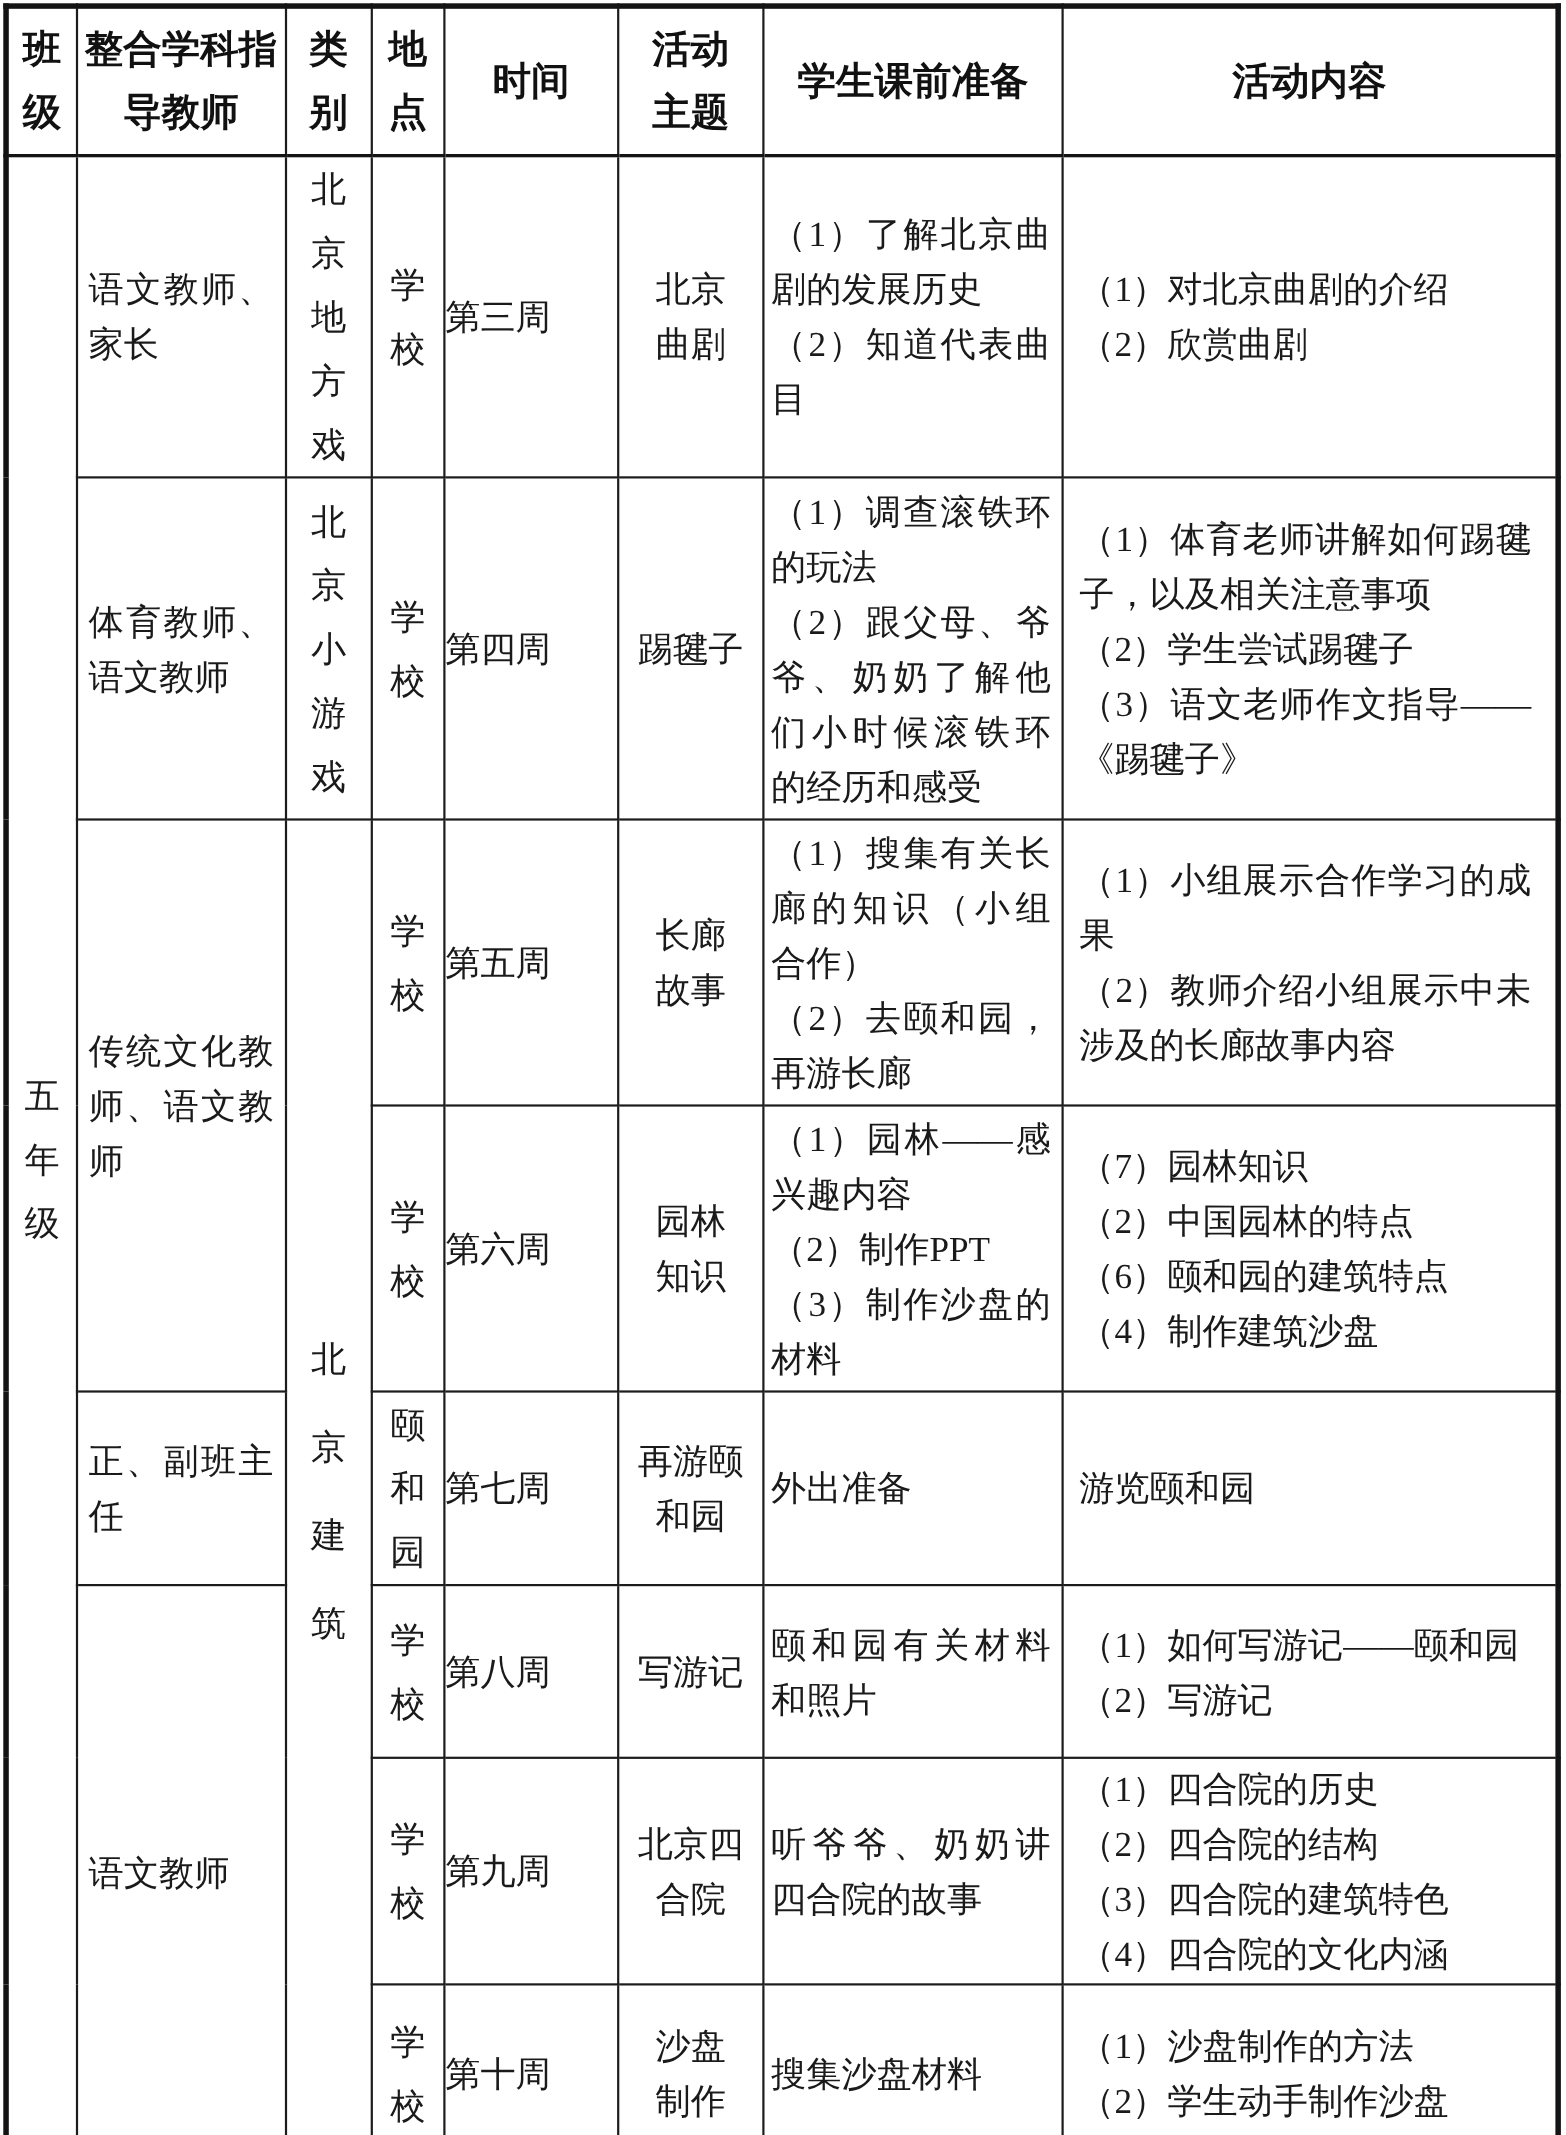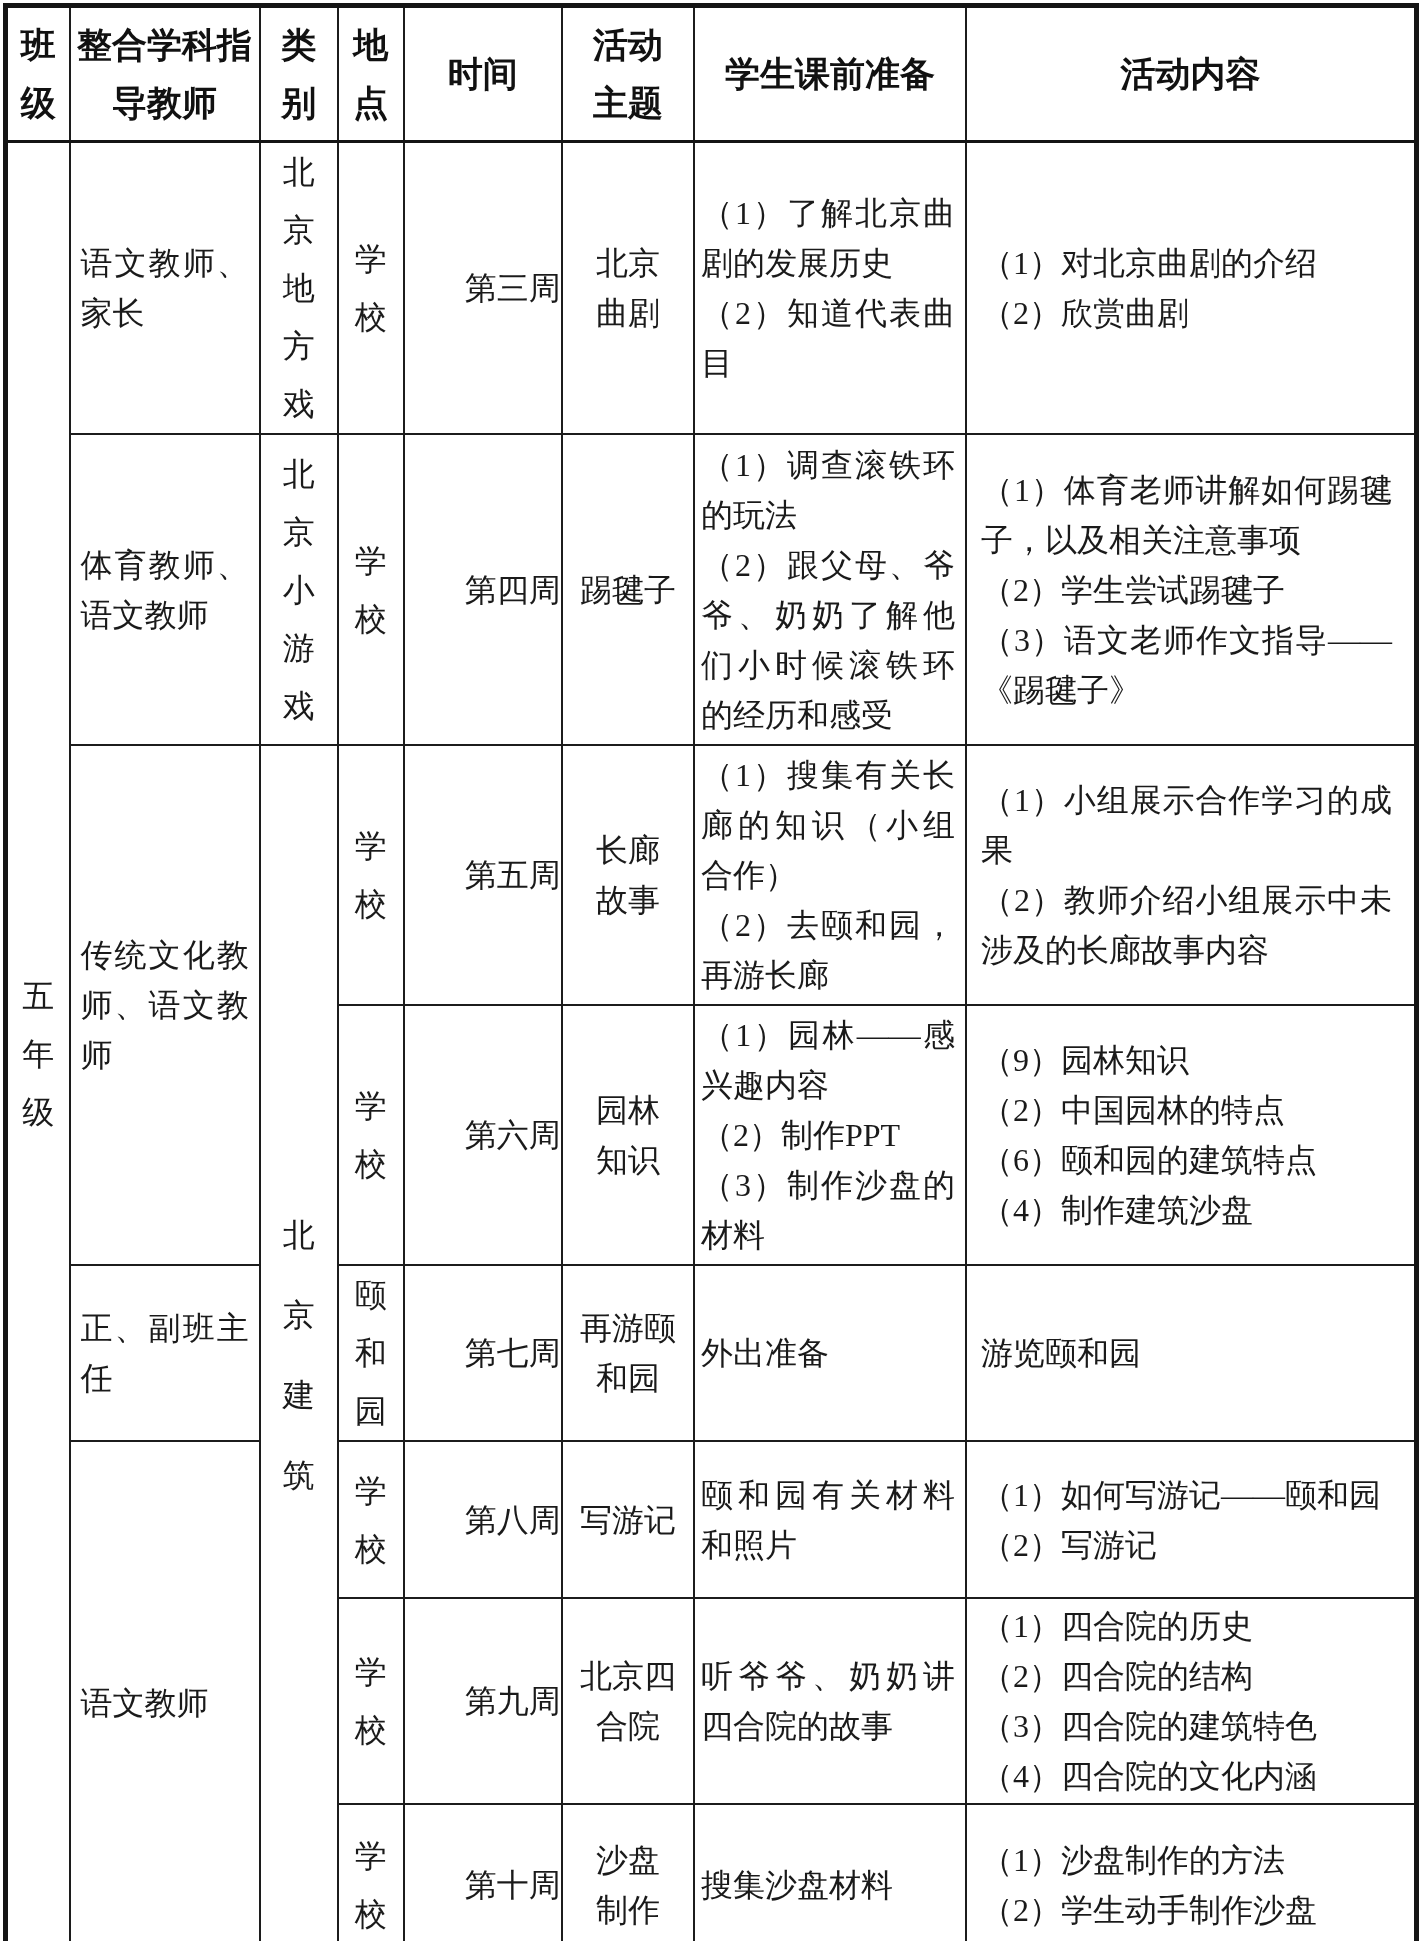--- a/index.html
+++ b/index.html
@@ -33,21 +33,21 @@
   tbody td{font-size:32px;line-height:50px;}
   .vstack{
     display:block;margin:0 auto;width:1.15em;
     word-break:break-all;text-align:center;line-height:58px;
   }
   .vstack.sp80{line-height:80px;}
   .jtxt{
     text-align:justify;text-align-last:left;
     padding:2px 10px 2px 10px;
   }
-  .timec{text-align:right;}
+  .timec{text-align:left;}
   .tw{display:block;margin:0 auto;text-align:center;word-break:break-all;}
   .tw2{width:2.1em;}
   .tw3{width:3.15em;}
   .prep .list{padding:2px 10px 2px 6px;}
   .cont .list{padding:2px 22px 2px 14px;}
   .list{text-align:justify;}
   .list .item{text-align:justify;}
 </style>
 </head>
 <body>
@@ -182,21 +182,21 @@
           </td>
       <td class="prep">
             <div class="list">
               <div class="item">（1）园林——感兴趣内容</div>
               <div class="item">（2）制作PPT</div>
               <div class="item">（3）制作沙盘的材料</div>
             </div>
           </td>
       <td class="cont">
             <div class="list">
-              <div class="item">（9）园林知识</div>
+              <div class="item">（7）园林知识</div>
               <div class="item">（2）中国园林的特点</div>
               <div class="item">（6）颐和园的建筑特点</div>
               <div class="item">（4）制作建筑沙盘</div>
             </div>
           </td>
     </tr>
     <tr style="height:160px">
       <td>
             <div class="jtxt">正、副班主任</div>
           </td>

